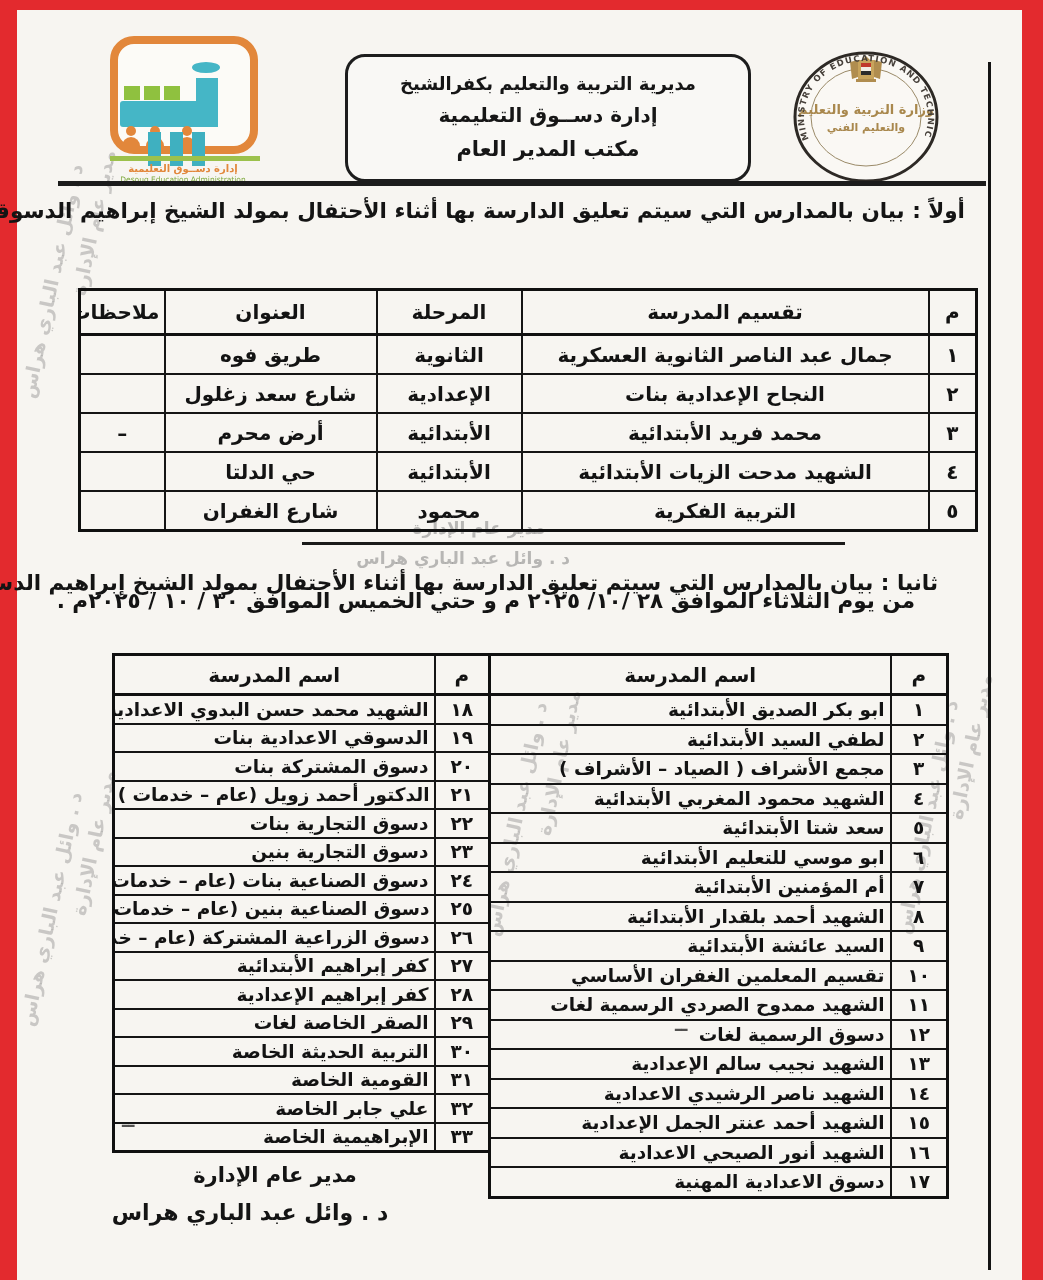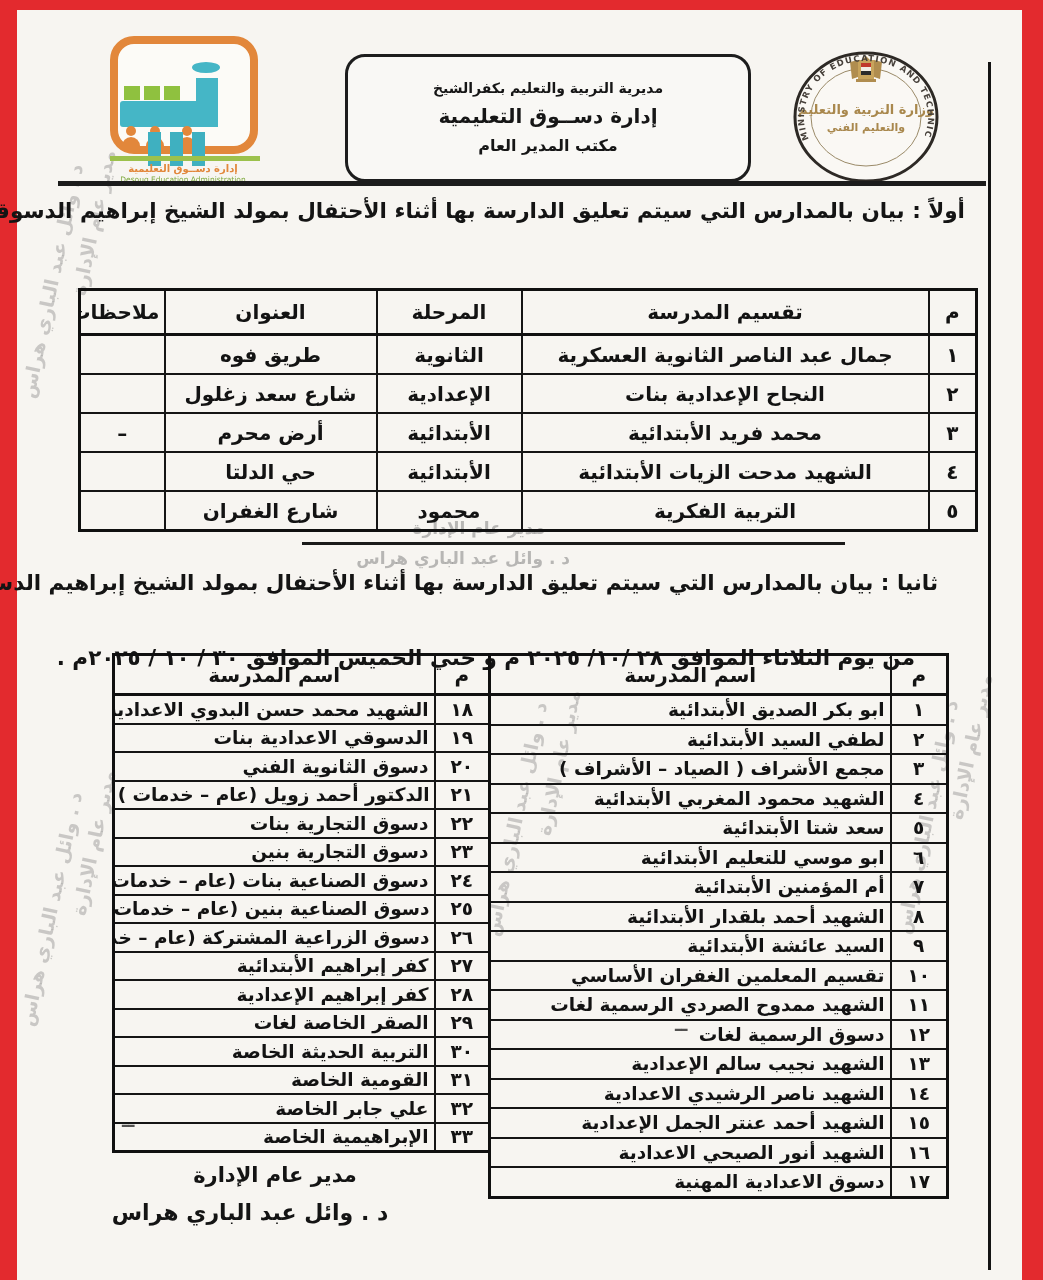--- a/index.html
+++ b/index.html
@@ -4,21 +4,21 @@
 <style>
   html,body{margin:0;padding:0}
   .page{position:relative;width:1043px;height:1280px;background:#e32a2e;overflow:hidden;
         font-family:"DejaVu Sans",sans-serif;color:#161616}
   .paper{position:absolute;left:17px;top:10px;width:1005px;height:1270px;background:#f7f5f1}
   .abs{position:absolute}
   
   .hdr-box{position:absolute;left:345px;top:54px;width:400px;height:122px;border:3px solid #1d1d1d;
            border-radius:20px;background:#f9f8f5;display:flex;flex-direction:column;justify-content:center;
            align-items:center;direction:rtl;font-weight:bold;line-height:1.65}
-  .hdr-box .l1{font-size:14px}.hdr-box .l2{font-size:20px}.hdr-box .l3{font-size:16px}
+  .hdr-box .l1{font-size:18px}.hdr-box .l2{font-size:20px}.hdr-box .l3{font-size:21px}
   .hdr-rule{position:absolute;left:58px;top:181px;width:928px;height:5px;background:#1c1c1c}
   .edge-line{position:absolute;left:988px;top:62px;width:3px;height:1208px;background:#141414}
   
   .logo-frame{position:absolute;left:110px;top:36px;width:148px;height:118px;border:8px solid #e2873b;
               border-radius:24px;background:#fcfbf7;box-sizing:border-box}
   .lg{position:absolute}
   .lg-sq{width:16px;height:14px;background:#8fc13f}
   .lg-bar{left:2px;top:57px;width:96px;height:26px;background:#45b6c6;border-radius:3px}
   .lg-riser{left:78px;top:34px;width:22px;height:49px;background:#45b6c6}
   .lg-cres{left:74px;top:18px;width:28px;height:11px;background:#45b6c6;border-radius:50%}
@@ -183,21 +183,21 @@
       <td>محمود</td>
       <td>شارع الغفران</td>
       <td></td>
     </tr>
   </tbody>
     </table>
 
   <div class="divider"></div>
 
   <div class="para" style="left:70px;top:570px;width:868px">ثانيا : بيان بالمدارس التي سيتم تعليق الدارسة بها أثناء الأحتفال بمولد الشيخ  إبراهيم  الدسوقي</div>
-  <div class="para" style="left:70px;top:645px;width:845px">من يوم الثلاثاء الموافق ٢٨ /١٠/ ٢٠٢٥ م و حتي الخميس الموافق ٣٠ / ١٠ / ٢٠٢٥م .</div>
+  <div class="para" style="left:70px;top:588px;width:845px">من يوم الثلاثاء الموافق ٢٨ /١٠/ ٢٠٢٥ م و حتي الخميس الموافق ٣٠ / ١٠ / ٢٠٢٥م .</div>
 
   <table class="doc t2 t2r" style="left:488px;top:653px;width:458px">
     <colgroup>
         <col style="width:57px">
         <col style="width:401px">
       </colgroup>
     <tbody>
         <tr>
       <th>م</th>
       <th>اسم المدرسة</th>
@@ -286,21 +286,21 @@
     <tr>
           <td>١٨</td>
           <td class="nm">الشهيد محمد حسن البدوي الاعدادية</td>
         </tr>
     <tr>
           <td>١٩</td>
           <td class="nm">الدسوقي الاعدادية بنات</td>
         </tr>
     <tr>
           <td>٢٠</td>
-          <td class="nm">دسوق الثانوية الفني</td>
+          <td class="nm">دسوق المشتركة بنات</td>
         </tr>
     <tr>
           <td>٢١</td>
           <td class="nm">الدكتور أحمد زويل (عام – خدمات )</td>
         </tr>
     <tr>
           <td>٢٢</td>
           <td class="nm">دسوق التجارية بنات</td>
         </tr>
     <tr>

